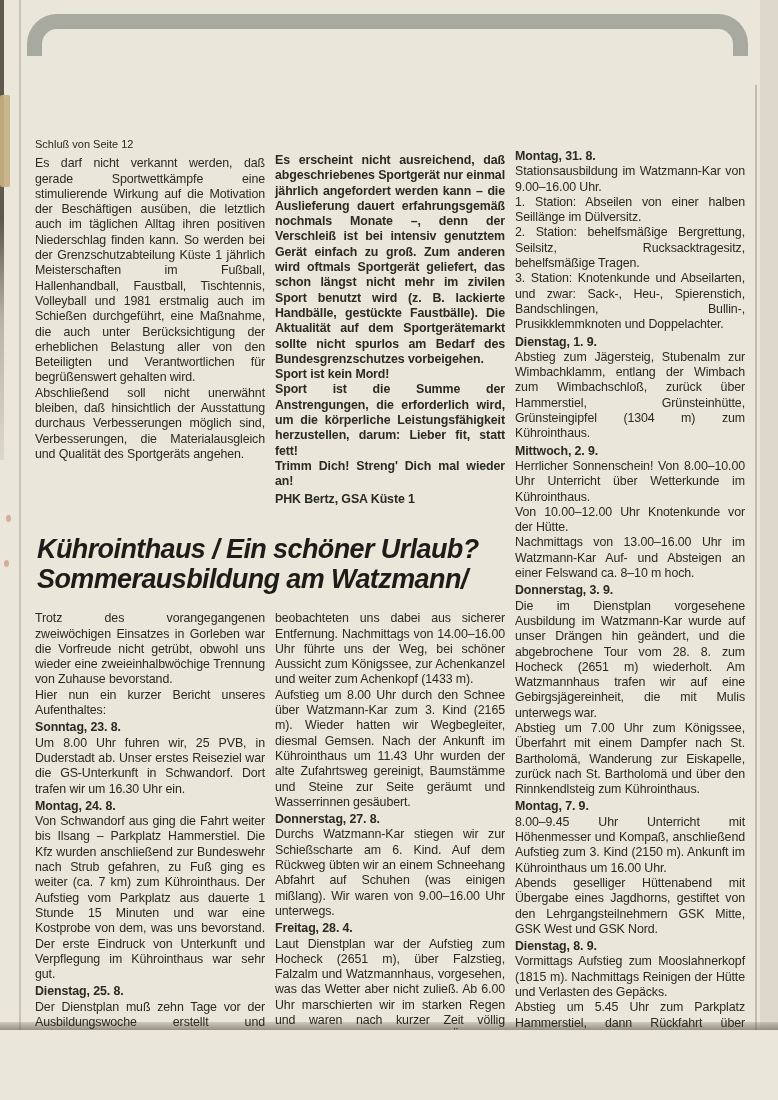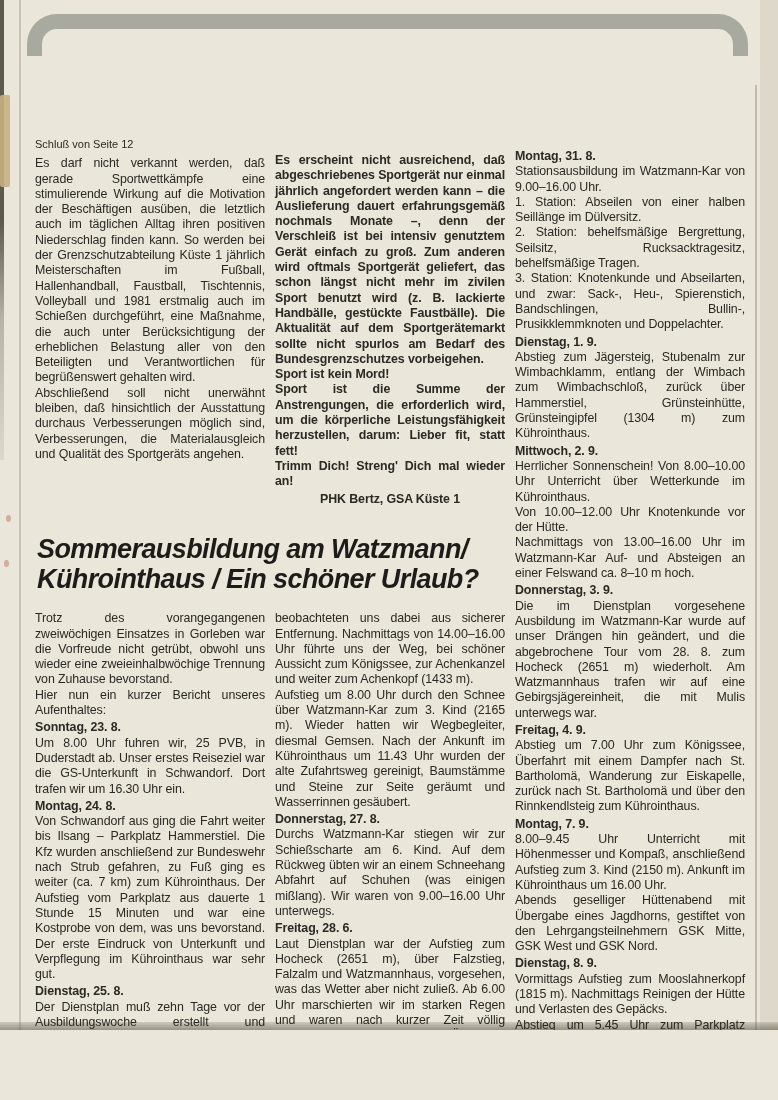--- a/index.html
+++ b/index.html
@@ -31,21 +31,21 @@
   .content{position:absolute;left:35px;top:137px;width:710px;display:flex;gap:10px;}
   .left-wrap{width:470px;flex:none;}
   .row{display:flex;gap:10px;}
   .col{width:230px;flex:none;font-size:12.4px;line-height:15.3px;letter-spacing:-0.1px;}
   .col2-top{padding-top:16px;box-sizing:border-box;font-weight:bold;}
   .blk{margin:0;}
   .blk-p{text-align:justify;}
   .blk-h{font-weight:bold;margin-top:2px;}
   [data-blocks] > .blk-h:first-child{margin-top:12px;}
   .blk-kicker{font-size:11px;letter-spacing:0;margin-bottom:4px;}
-  .blk-byline{text-align:center;margin-top:2px;}
+  .blk-byline{text-align:left;margin-top:2px;}
 
   .headline{margin:27px 0 17px 2px;font-style:italic;font-weight:bold;
     font-size:27px;line-height:1.12;letter-spacing:-0.6px;color:#1d1c18;}
 
   .pagenum{position:absolute;left:13px;top:1058px;font-size:15px;font-weight:bold;}
 </style>
 </head>
 <body>
 
 <div class="scan">
@@ -69,60 +69,59 @@
           </div>
         <div class="col col2-top" data-blocks="continuation.col2_blocks">
             <div class="blk blk-p">Es erscheint nicht ausreichend, daß abgeschriebenes Sportgerät nur einmal jährlich angefordert werden kann – die Auslieferung dauert erfahrungsgemäß nochmals Monate –, denn der Verschleiß ist bei intensiv genutztem Gerät einfach zu groß. Zum anderen wird oftmals Sportgerät geliefert, das schon längst nicht mehr im zivilen Sport benutzt wird (z. B. lackierte Handbälle, gestückte Faustbälle). Die Aktualität auf dem Sportgerätemarkt sollte nicht spurlos am Bedarf des Bundesgrenzschutzes vorbeigehen.</div>
             <div class="blk blk-p">Sport ist kein Mord!</div>
             <div class="blk blk-p">Sport ist die Summe der Anstrengungen, die erforderlich wird, um die körperliche Leistungsfähigkeit herzustellen, darum: Lieber fit, statt fett!</div>
             <div class="blk blk-p">Trimm Dich! Streng' Dich mal wieder an!</div>
             <div class="blk blk-byline">PHK Bertz, GSA Küste 1</div>
           </div>
       </div>
       <div class="headline">
+        <div>Kührointhaus / Ein schöner Urlaub?</div>
         <div>Sommerausbildung am Watzmann/</div>
-        <div>Kührointhaus / Ein schöner Urlaub?</div>
       </div>
       <div class="row">
         <div class="col" data-blocks="article.col1_blocks">
             <div class="blk blk-p">Trotz des vorangegangenen zweiwöchigen Einsatzes in Gorleben war die Vorfreude nicht getrübt, obwohl uns wieder eine zweieinhalbwöchige Trennung von Zuhause bevorstand.</div>
             <div class="blk blk-p">Hier nun ein kurzer Bericht unseres Aufenthaltes:</div>
             <div class="blk blk-h">Sonntag, 23. 8.</div>
             <div class="blk blk-p">Um 8.00 Uhr fuhren wir, 25 PVB, in Duderstadt ab. Unser erstes Reiseziel war die GS-Unterkunft in Schwandorf. Dort trafen wir um 16.30 Uhr ein.</div>
             <div class="blk blk-h">Montag, 24. 8.</div>
             <div class="blk blk-p">Von Schwandorf aus ging die Fahrt weiter bis Ilsang – Parkplatz Hammerstiel. Die Kfz wurden anschließend zur Bundeswehr nach Strub gefahren, zu Fuß ging es weiter (ca. 7 km) zum Kührointhaus. Der Aufstieg vom Parkplatz aus dauerte 1 Stunde 15 Minuten und war eine Kostprobe von dem, was uns bevorstand. Der erste Eindruck von Unterkunft und Verpflegung im Kührointhaus war sehr gut.</div>
             <div class="blk blk-h">Dienstag, 25. 8.</div>
             <div class="blk blk-p">Der Dienstplan muß zehn Tage vor der Ausbildungswoche erstellt und genauestens eingehalten werden. Außerdem wird auf den einheitlichen und vorschriftsmäßigen Dienstanzug geachtet.</div>
           </div>
         <div class="col" data-blocks="article.col2_blocks">
             <div class="blk blk-p">beobachteten uns dabei aus sicherer Entfernung. Nachmittags von 14.00–16.00 Uhr führte uns der Weg, bei schöner Aussicht zum Königssee, zur Achenkanzel und weiter zum Achenkopf (1433 m).</div>
             <div class="blk blk-p">Aufstieg um 8.00 Uhr durch den Schnee über Watzmann-Kar zum 3. Kind (2165 m). Wieder hatten wir Wegbegleiter, diesmal Gemsen. Nach der Ankunft im Kührointhaus um 11.43 Uhr wurden der alte Zufahrtsweg gereinigt, Baumstämme und Steine zur Seite geräumt und Wasserrinnen gesäubert.</div>
             <div class="blk blk-h">Donnerstag, 27. 8.</div>
             <div class="blk blk-p">Durchs Watzmann-Kar stiegen wir zur Schießscharte am 6. Kind. Auf dem Rückweg übten wir an einem Schneehang Abfahrt auf Schuhen (was einigen mißlang). Wir waren von 9.00–16.00 Uhr unterwegs.</div>
-            <div class="blk blk-h">Freitag, 28. 6.</div>
+            <div class="blk blk-h">Freitag, 28. 4.</div>
             <div class="blk blk-p">Laut Dienstplan war der Aufstieg zum Hocheck (2651 m), über Falzstieg, Falzalm und Watzmannhaus, vorgesehen, was das Wetter aber nicht zuließ. Ab 6.00 Uhr marschierten wir im starken Regen und waren nach kurzer Zeit völlig durchnäßt. In höheren Lagen Übergang des Regens in Schnee und Hagel und in 2100 m Höhe wurde der Marsch abgebrochen.</div>
             <div class="blk blk-h">Samstag, 29. 8., und Sonntag, 30. 8.</div>
           </div>
       </div>
     </div>
     <div class="col" data-blocks="article.col3_blocks">
         <div class="blk blk-h">Montag, 31. 8.</div>
         <div class="blk blk-p">Stationsausbildung im Watzmann-Kar von 9.00–16.00 Uhr.</div>
         <div class="blk blk-p">1. Station: Abseilen von einer halben Seillänge im Dülversitz.</div>
         <div class="blk blk-p">2. Station: behelfsmäßige Bergrettung, Seilsitz, Rucksacktragesitz, behelfsmäßige Tragen.</div>
         <div class="blk blk-p">3. Station: Knotenkunde und Abseilarten, und zwar: Sack-, Heu-, Spierenstich, Bandschlingen, Bullin-, Prusikklemmknoten und Doppelachter.</div>
         <div class="blk blk-h">Dienstag, 1. 9.</div>
         <div class="blk blk-p">Abstieg zum Jägersteig, Stubenalm zur Wimbachklamm, entlang der Wimbach zum Wimbachschloß, zurück über Hammerstiel, Grünsteinhütte, Grünsteingipfel (1304 m) zum Kührointhaus.</div>
         <div class="blk blk-h">Mittwoch, 2. 9.</div>
         <div class="blk blk-p">Herrlicher Sonnenschein! Von 8.00–10.00 Uhr Unterricht über Wetterkunde im Kührointhaus.</div>
         <div class="blk blk-p">Von 10.00–12.00 Uhr Knotenkunde vor der Hütte.</div>
         <div class="blk blk-p">Nachmittags von 13.00–16.00 Uhr im Watzmann-Kar Auf- und Absteigen an einer Felswand ca. 8–10 m hoch.</div>
         <div class="blk blk-h">Donnerstag, 3. 9.</div>
         <div class="blk blk-p">Die im Dienstplan vorgesehene Ausbildung im Watzmann-Kar wurde auf unser Drängen hin geändert, und die abgebrochene Tour vom 28. 8. zum Hocheck (2651 m) wiederholt. Am Watzmannhaus trafen wir auf eine Gebirgsjägereinheit, die mit Mulis unterwegs war.</div>
-        <div class="blk blk-h">Freitag, 4. 9.</div>
         <div class="blk blk-p">Abstieg um 7.00 Uhr zum Königssee, Überfahrt mit einem Dampfer nach St. Bartholomä, Wanderung zur Eiskapelle, zurück nach St. Bartholomä und über den Rinnkendlsteig zum Kührointhaus.</div>
         <div class="blk blk-h">Montag, 7. 9.</div>
         <div class="blk blk-p">8.00–9.45 Uhr Unterricht mit Höhenmesser und Kompaß, anschließend Aufstieg zum 3. Kind (2150 m). Ankunft im Kührointhaus um 16.00 Uhr.</div>
         <div class="blk blk-p">Abends geselliger Hüttenabend mit Übergabe eines Jagdhorns, gestiftet von den Lehrgangsteilnehmern GSK Mitte, GSK West und GSK Nord.</div>
         <div class="blk blk-h">Dienstag, 8. 9.</div>
         <div class="blk blk-p">Vormittags Aufstieg zum Mooslahnerkopf (1815 m). Nachmittags Reinigen der Hütte und Verlasten des Gepäcks.</div>
         <div class="blk blk-p">Abstieg um 5.45 Uhr zum Parkplatz Hammerstiel, dann Rückfahrt über Rosenheim, Oerlenbach nach Duderstadt.</div>
         <div class="blk blk-p">Zweieinhalb Wochen waren vergangen. Urlaubswochen? Sicher nicht im Sinne von Erholungsurlaub. Das Wetter und die Berge haben uns bis an die Grenze unserer Leistungsfähigkeit belastet. Wir hatten ein Erlebnis, von dem wir noch lange zehren werden.</div>
       </div>
   </div>

